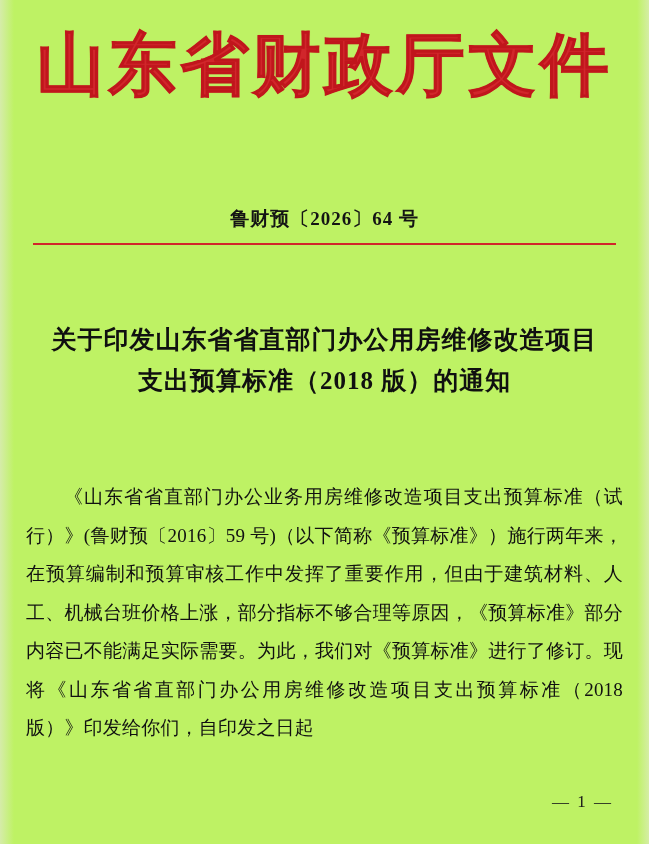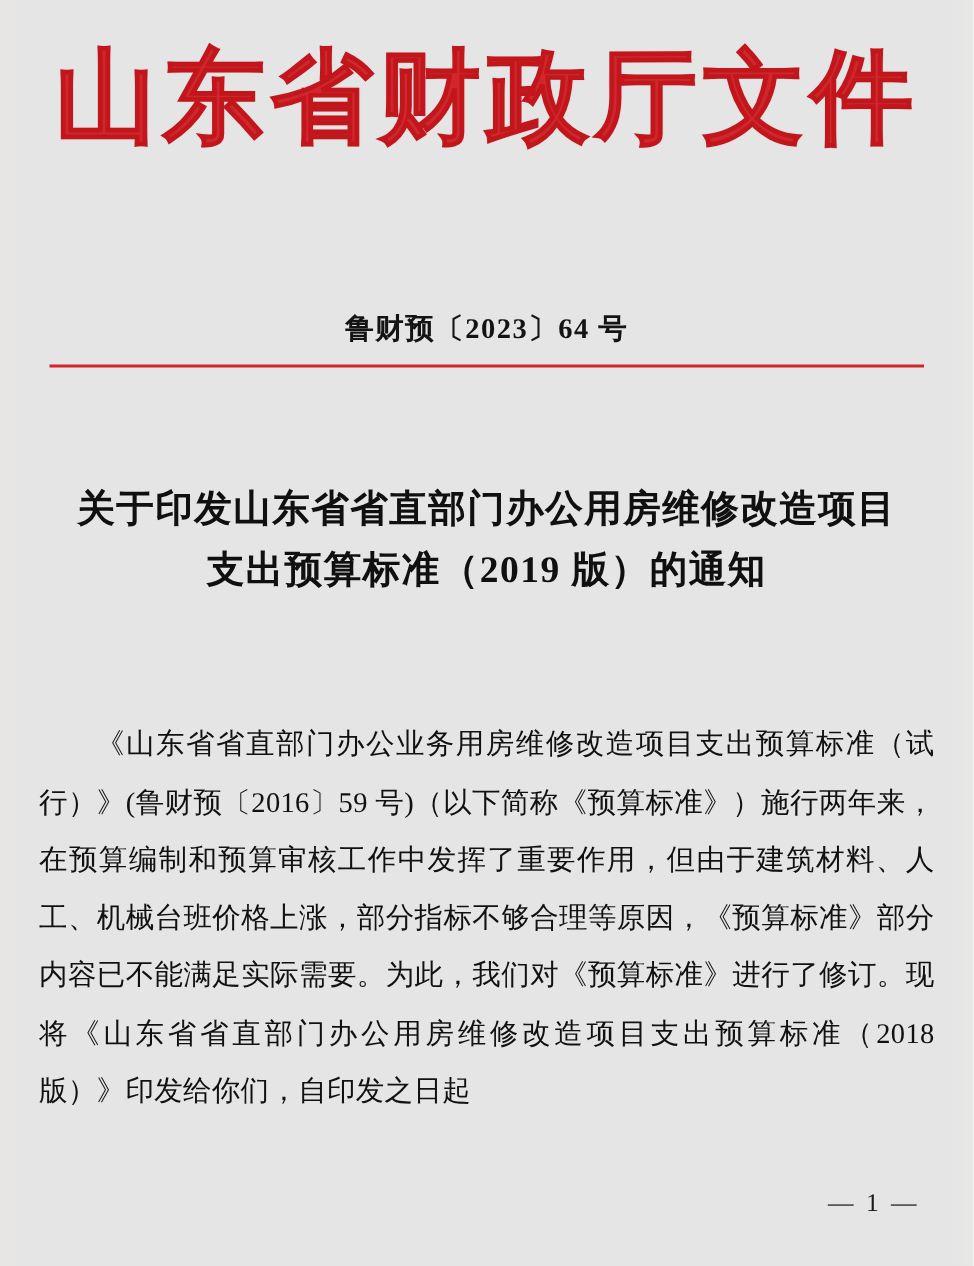--- a/index.html
+++ b/index.html
@@ -11,21 +11,21 @@
     width: 649px;
     height: 844px;
     position: relative;
     font-family: "Liberation Serif", "DejaVu Serif", serif;
     overflow: hidden;
   }
 
   .page {
     position: absolute;
     inset: 0;
-    background: #e5e5e5;
+    background: #bef264;
   }
 
   
   .page::before {
     content: "";
     position: absolute;
     left: 0; top: 0; bottom: 0;
     width: 14px;
     background: linear-gradient(to right, #e9e7e2, rgba(255,255,255,0));
     opacity: .55;
@@ -127,25 +127,25 @@
     letter-spacing: 2px;
   }
 </style>
 </head>
 <body>
 
 <div class="page">
 
   <div class="masthead">山东省财政厅文件</div>
 
-  <div class="doc-number">鲁财预〔2023〕64 号</div>
+  <div class="doc-number">鲁财预〔2026〕64 号</div>
 
   <div class="red-rule"></div>
 
-  <div class="doc-title">关于印发山东省省直部门办公用房维修改造项目支出预算标准（2019 版）的通知</div>
+  <div class="doc-title">关于印发山东省省直部门办公用房维修改造项目支出预算标准（2018 版）的通知</div>
 
 
   <div class="body-text">
     <p>《山东省省直部门办公业务用房维修改造项目支出预算标准（试行）》(鲁财预〔2016〕59 号)（以下简称《预算标准》）施行两年来，在预算编制和预算审核工作中发挥了重要作用，但由于建筑材料、人工、机械台班价格上涨，部分指标不够合理等原因，《预算标准》部分内容已不能满足实际需要。为此，我们对《预算标准》进行了修订。现将《山东省省直部门办公用房维修改造项目支出预算标准（2018 版）》印发给你们，自印发之日起</p>
   </div>
 
   <div class="page-number">— 1 —</div>
 
 </div>
 

